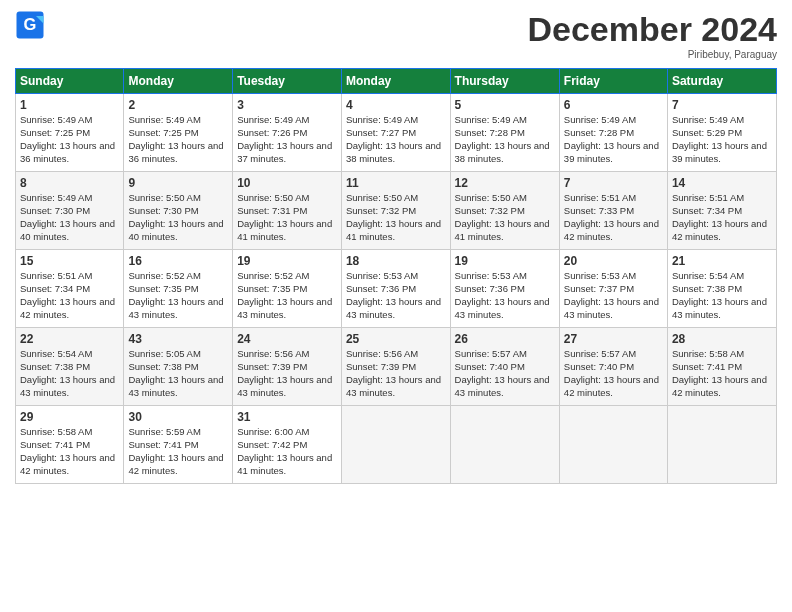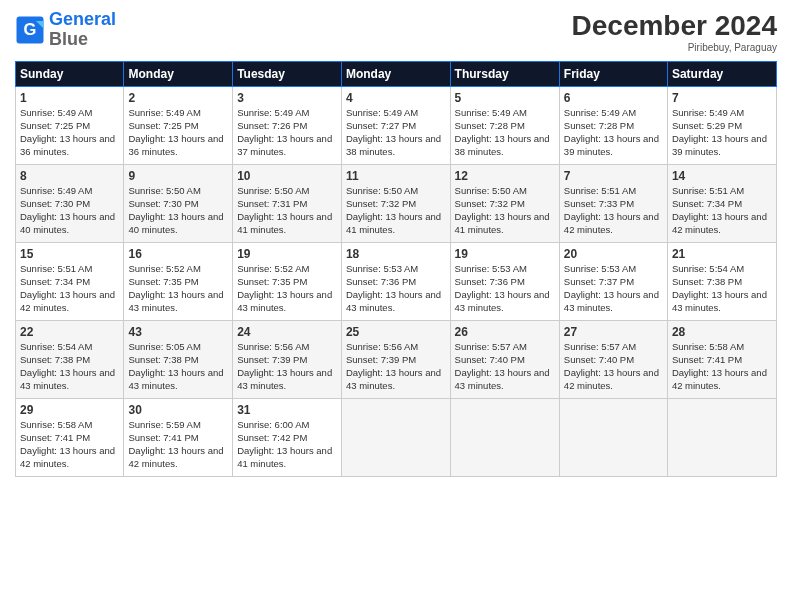--- a/index.html
+++ b/index.html
@@ -35,35 +35,35 @@
     }
     .logo-icon {
       width: 30px;
       height: 30px;
       margin-right: 4px;
     }
     .title-area {
       text-align: right;
     }
     .month-title {
-      font-size: 28px;
+      font-size: 34px;
       font-weight: bold;
       color: #333;
     }
     .location {
       font-size: 10px;
       color: #555;
     }
     table {
       width: 100%;
       border-collapse: collapse;
       font-size: 10px;
     }
     thead tr th {
-      background-color: #0f172a;
+      background-color: #15803d;
       color: #fff;
       padding: 5px 4px;
       text-align: left;
       font-size: 12px;
       font-weight: bold;
       border: 1px solid #1a73e8;
     }
     tbody tr td {
       border: 1px solid #ccc;
       vertical-align: top;
@@ -94,24 +94,20 @@
 <body>
 
 <div class="container">
   <div class="header">
     <div class="logo">
       <svg class="logo-icon" viewBox="0 0 40 40">
         <rect x="2" y="2" width="36" height="36" rx="4" fill="#1a73e8"></rect>
         <text x="20" y="26" text-anchor="middle" font-size="22" font-weight="bold" fill="white" font-family="Arial">G</text>
         <polygon points="28,8 38,8 38,18" fill="#4fc3f7"></polygon>
       </svg>
-      <div class="logo-text">
-        <span style="color:#1a73e8">General</span><br>
-        <span style="color:#666">Blue</span>
-      </div>
     </div>
     <div class="title-area">
       <div class="month-title">December 2024</div>
       <div class="location">Piribebuy, Paraguay</div>
     </div>
   </div>
 
   <table>
     <thead>
       <tr>

